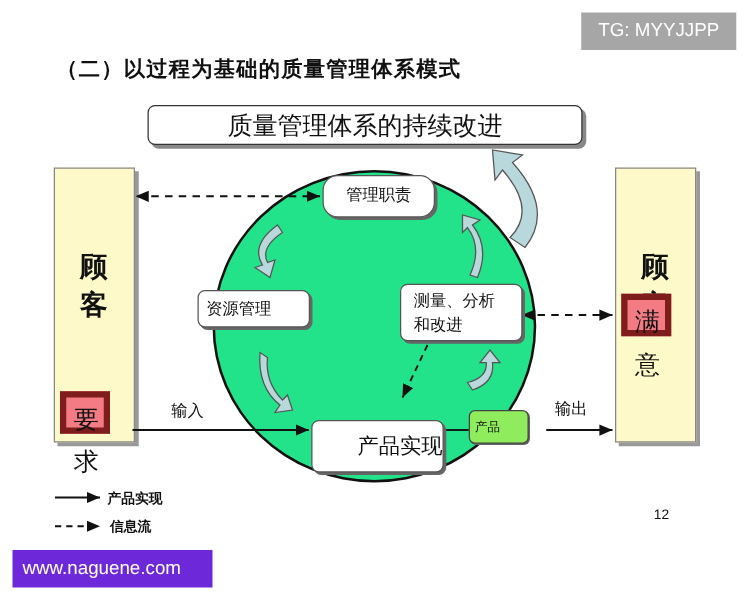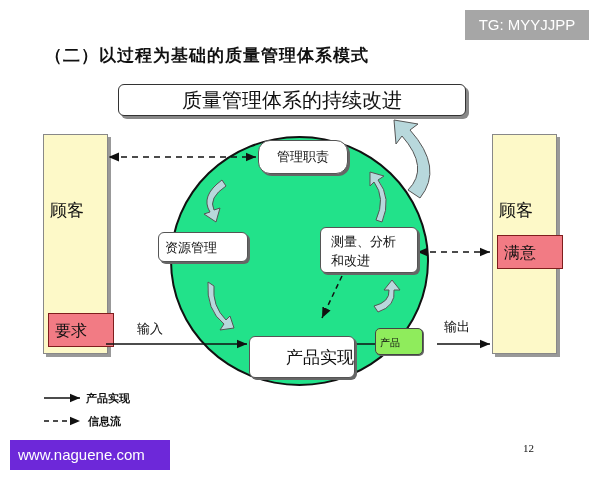--- a/index.html
+++ b/index.html
@@ -7,34 +7,34 @@
          font-family: "DejaVu Sans", "Liberation Sans", sans-serif; color:#111; }
   .abs { position:absolute; }
   .tg { left:465px; top:10px; width:124px; height:30px; background:#a6a6a6; color:#fff;
         font-family:"Liberation Sans", sans-serif; font-size:15px; line-height:30px; text-align:center; }
   .heading { left:45px; top:44px; font-size:17px; font-weight:bold; font-family:"DejaVu Serif", serif; letter-spacing:1px; }
   .banner { left:118px; top:84px; width:346px; height:30px; background:#fff; border:1.5px solid #333;
             border-radius:6px; box-shadow:3px 3px 0 #888; text-align:center; font-size:20px; line-height:30px; }
   .cust { width:63px; height:218px; background:#fdf9c8; border:1px solid #888; box-shadow:3px 3px 0 #999; }
   .cust-l { left:43px; top:134px; }
   .cust-r { left:492px; top:134px; }
-  .cust-label { font-size:17px; position:absolute; top:64px; left:6px; }
-  .pink { position:absolute; left:4px; width:66px; height:34px; background:#f27b84; border:1px solid #7f1d1d;
-          font-size:16px; line-height:34px; padding-left:6px; box-sizing:border-box; }
+  .cust-label { font-size:22px; position:absolute; top:64px; left:20px;font-weight:bold; }
+  .pink { position:absolute; left:4px; width:40px; height:34px; background:#f27b84; border:5px solid #7f1d1d;
+          font-size:20px; line-height:34px; padding-left:6px; box-sizing:border-box; }
   .circle { left:170px; top:136px; width:255px; height:246px; border-radius:50%; background:#22e28a; border:2px solid #111; }
   .box { background:#fff; border:1px solid #555; border-radius:6px; box-shadow:2px 2px 0 #666; font-size:13px; }
   .b-mgmt { left:258px; top:140px; width:88px; height:32px; line-height:32px; text-align:center;border-radius:12px; }
   .b-res { left:158px; top:232px; width:90px; height:30px; line-height:30px; padding-left:6px; box-sizing:border-box; }
   .b-meas { left:320px; top:227px; width:98px; height:46px; padding:4px 10px; box-sizing:border-box; line-height:19px; }
   .b-real { left:249px; top:336px; width:104px; height:40px; line-height:40px; text-align:right; font-size:17px; }
   .b-prod { left:375px; top:328px; width:48px; height:27px; background:#8fec5c; border:1px solid #444; border-radius:5px;
             font-size:10px; line-height:27px; padding-left:4px; box-sizing:border-box; box-shadow:1px 1px 0 #666; }
   .lbl { font-size:13px; }
   .legend { font-size:11px; font-weight:bold; }
-  .pg { left:523px; top:406px; font-size:11px; font-family:Liberation Serif, serif;margin-top:36px; }
+  .pg { left:523px; top:406px; font-size:11px; font-family:Liberation Sans, sans-serif; }
   .wm { left:10px; top:440px; width:160px; height:30px; background:#6d28d9; color:#fff;
         font-family:"Liberation Sans", sans-serif; font-size:15px; line-height:30px; padding-left:8px; box-sizing:border-box; }
   svg.ov { position:absolute; left:0; top:0; }
 </style>
 </head>
 <body>
 
 <div class="abs tg">TG: MYYJJPP</div>
 <div class="abs heading">（二）以过程为基础的质量管理体系模式</div>
 <div class="abs banner">质量管理体系的持续改进</div>

